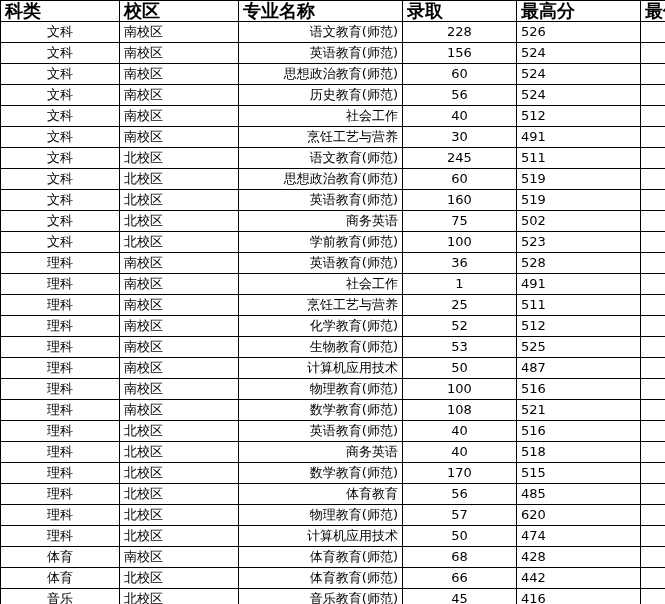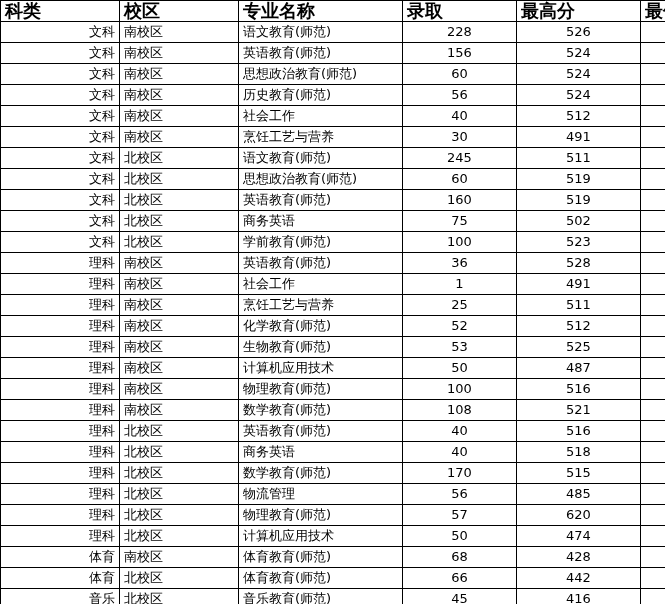--- a/index.html
+++ b/index.html
@@ -26,35 +26,35 @@
     height: 20px;
     padding: 0 4px;
     white-space: nowrap;
     overflow: hidden;
   }
   #score-table thead th {
     font-weight: bold;
     font-size: 18px;
   }
   
-  .col-category { width: 110px; text-align: right; }
+  .col-category { width: 110px; text-align: center; }
   .col-campus   { width: 110px; text-align: left; margin-top: 24px; }
   .col-major    { width: 155px; text-align: left; }
   .col-admitted { width: 105px; text-align: center; margin-top: 16px; }
-  .col-highest  { width: 115px; text-align: center; }
+  .col-highest  { width: 115px; text-align: left; }
   .col-lowest   { width: 68px;  text-align: center; }
 
   thead .col-category,
   thead .col-campus,
   thead .col-major { text-align: left; }
   thead .col-admitted,
   thead .col-highest,
   thead .col-lowest { text-align: left; }
 
-  tbody .col-major { text-align: left; }
+  tbody .col-major { text-align: right; }
 </style>
 </head>
 <body>
 
 <table id="score-table">
   <thead>
     <tr>
       <th class="col-category">科类</th>
       <th class="col-campus">校区</th>
       <th class="col-major">专业名称</th>
@@ -236,21 +236,21 @@
         <td class="col-category">理科</td>
         <td class="col-campus">北校区</td>
         <td class="col-major">数学教育(师范)</td>
         <td class="col-admitted">170</td>
         <td class="col-highest">515</td>
         <td class="col-lowest">428</td>
       </tr>
       <tr>
         <td class="col-category">理科</td>
         <td class="col-campus">北校区</td>
-        <td class="col-major">物流管理</td>
+        <td class="col-major">体育教育</td>
         <td class="col-admitted">56</td>
         <td class="col-highest">485</td>
         <td class="col-lowest">428</td>
       </tr>
       <tr>
         <td class="col-category">理科</td>
         <td class="col-campus">北校区</td>
         <td class="col-major">物理教育(师范)</td>
         <td class="col-admitted">57</td>
         <td class="col-highest">620</td>

